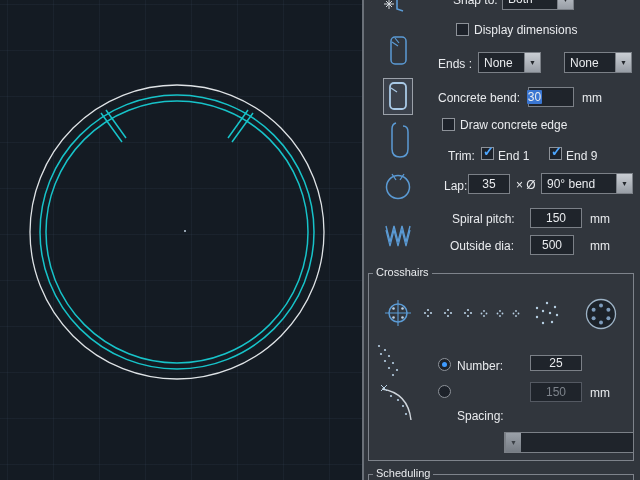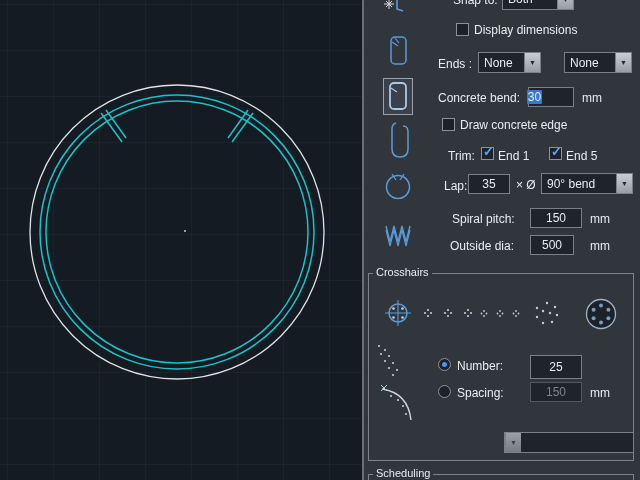--- a/index.html
+++ b/index.html
@@ -122,21 +122,21 @@
     <span class="lbl" style="left:96px;top:118px">Draw concrete edge</span>
 
     <span class="lbl" style="left:84px;top:149px">Trim:</span>
     <span class="cb" style="left:117px;top:147px">
       <i class="check">✓</i>
     </span>
     <span class="lbl" style="left:134px;top:149px">End 1</span>
     <span class="cb" style="left:185px;top:147px">
       <i class="check">✓</i>
     </span>
-    <span class="lbl" style="left:202px;top:149px">End 5</span>
+    <span class="lbl" style="left:202px;top:149px">End 9</span>
 
     <span class="lbl" style="left:80px;top:179px">Lap:</span>
     <div class="input" style="left:104px;top:174px;width:42px;height:20px">
       <span>35</span>
     </div>
     <span class="lbl" style="left:152px;top:178px">× Ø</span>
     <div class="dd" style="left:177px;top:173px;width:92px;height:21px">
       <span class="val">90° bend</span>
       <i class="btn">▼</i>
     </div>
@@ -256,26 +256,26 @@
           <circle cx="24" cy="23" r="1.1"></circle>
             <circle cx="27" cy="31" r="1.1"></circle>
         </g>
       </svg>
     </div>
 
     <span class="radio" style="left:74px;top:358px">
         <i class="dot"></i>
       </span>
     <span class="lbl" style="left:93px;top:359px">Number:</span>
-    <div class="input" style="left:166px;top:355px;width:52px;height:24px">
+    <div class="input" style="left:166px;top:355px;width:52px;height:16px">
       <span>25</span>
     </div>
 
     <span class="radio" style="left:74px;top:385px"></span>
-    <span class="lbl" style="left:93px;top:386px">Spacing:</span>
+    <span class="lbl" style="left:93px;top:409px">Spacing:</span>
     <div class="input disabled" style="left:166px;top:382px;width:52px;height:20px">
       <span>150</span>
     </div>
     <span class="lbl" style="left:226px;top:386px">mm</span>
 
     <div class="dd disabled" style="left:140px;top:432px;width:130px;height:21px">
       <i class="btn">▼</i>
     </div>
 
     <div class="groupbox" style="left:4px;top:474px;width:266px;height:20px"></div>

